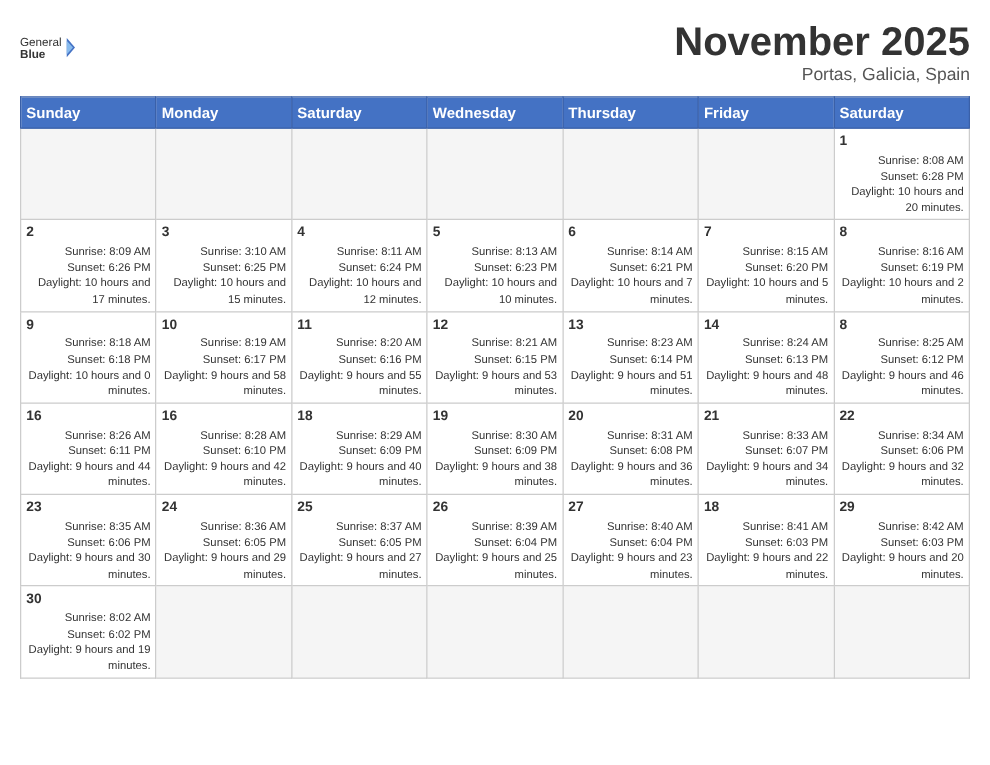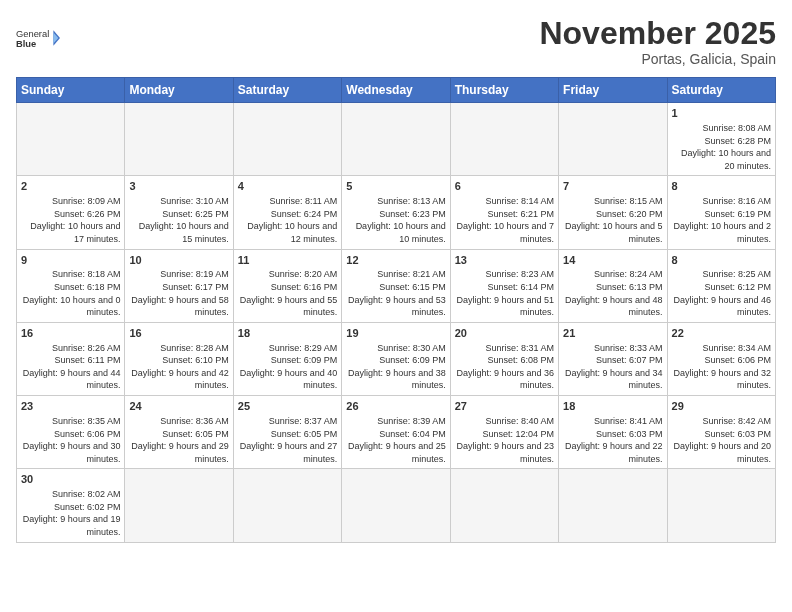--- a/index.html
+++ b/index.html
@@ -283,21 +283,21 @@
           </td>
           <td>
             <div class="day-number">26</div>
             <div class="day-info">Sunrise: 8:39 AM
 Sunset: 6:04 PM
 Daylight: 9 hours and 25 minutes.</div>
           </td>
           <td>
             <div class="day-number">27</div>
             <div class="day-info">Sunrise: 8:40 AM
-Sunset: 12:04 PM
+Sunset: 6:04 PM
 Daylight: 9 hours and 23 minutes.</div>
           </td>
           <td>
             <div class="day-number">18</div>
             <div class="day-info">Sunrise: 8:41 AM
 Sunset: 6:03 PM
 Daylight: 9 hours and 22 minutes.</div>
           </td>
           <td>
             <div class="day-number">29</div>

